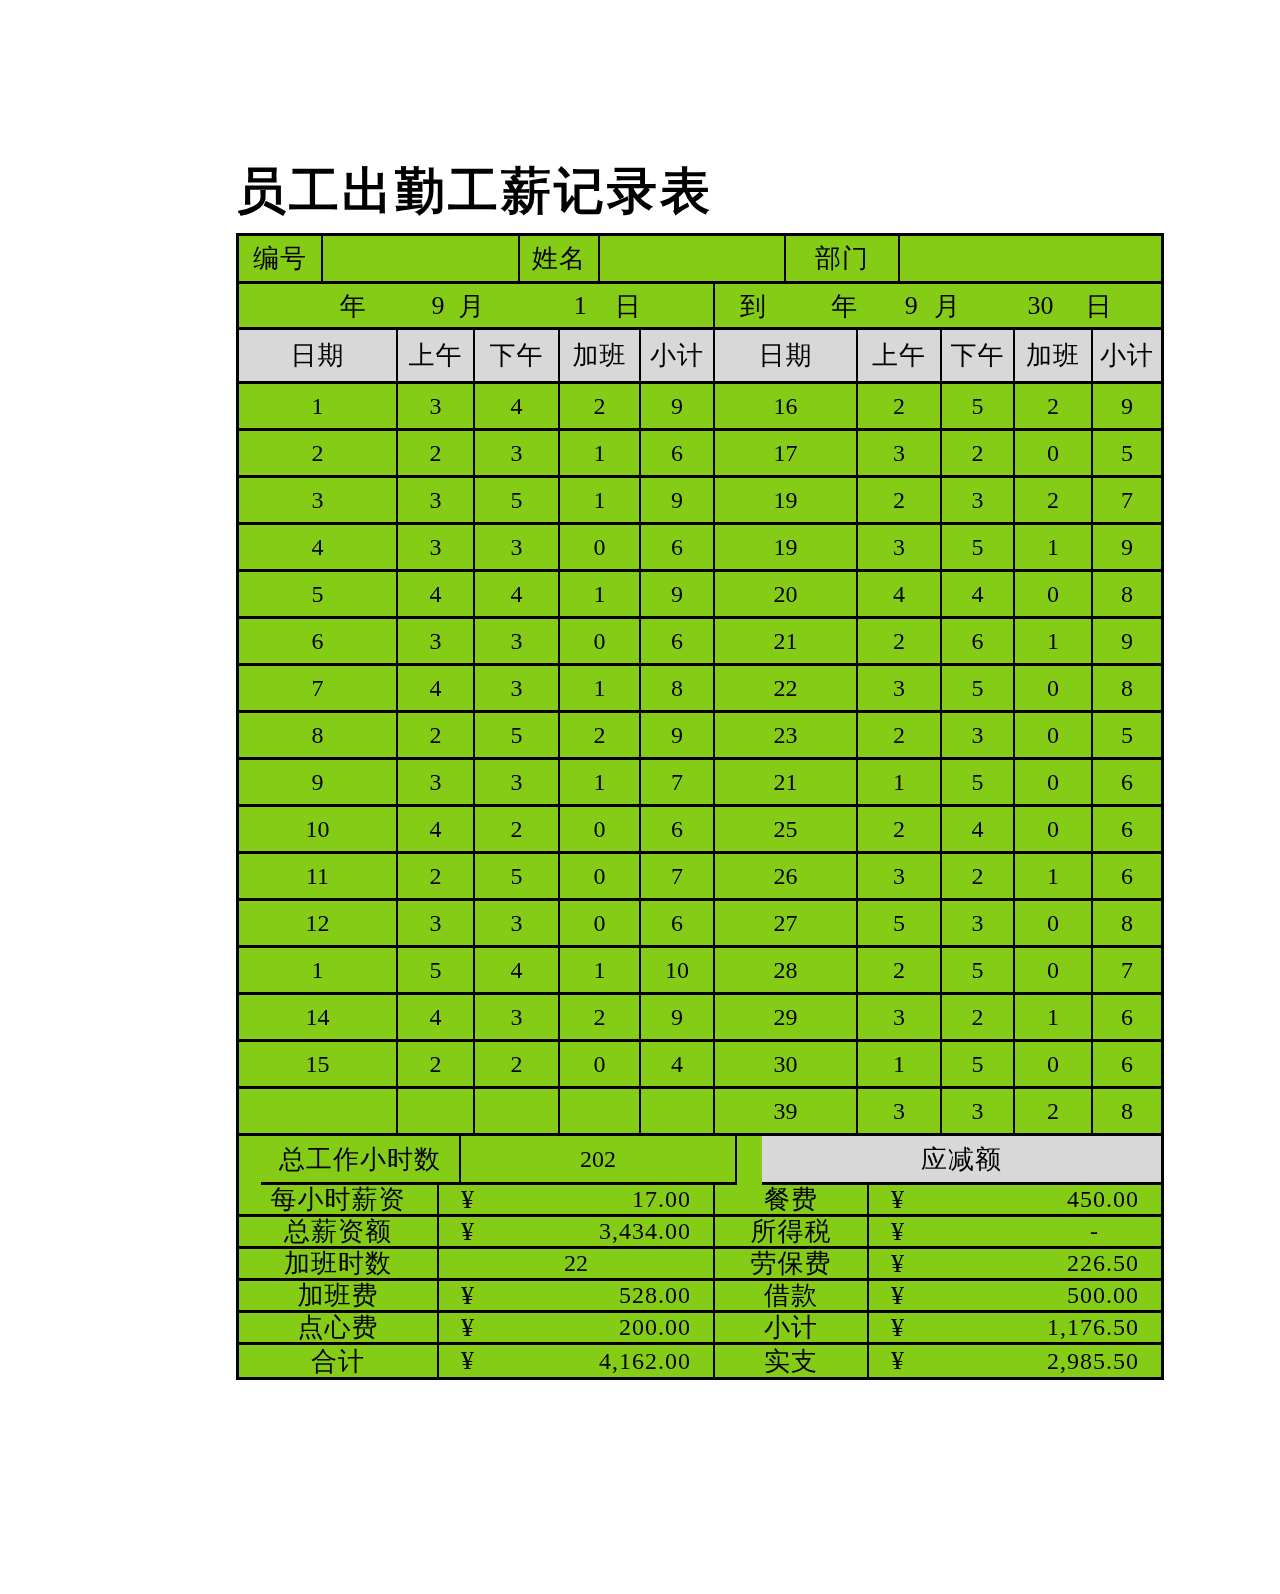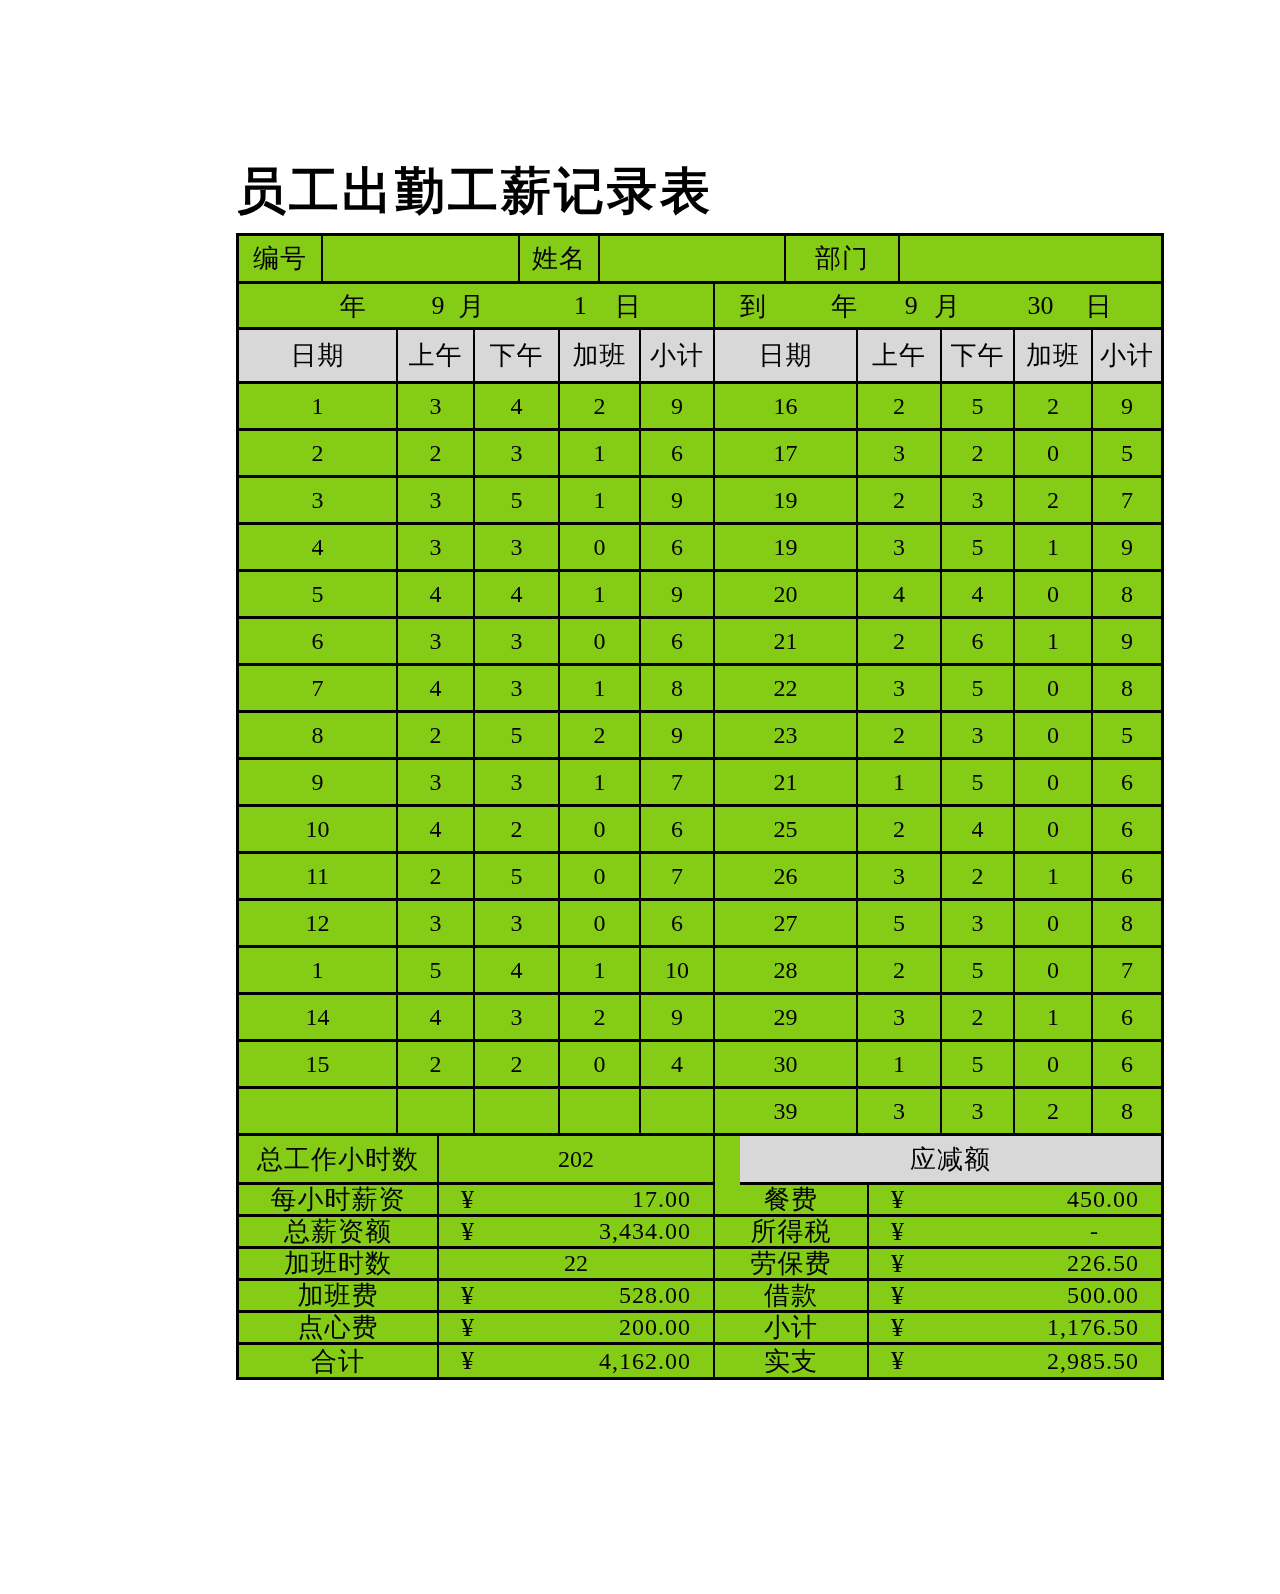--- a/index.html
+++ b/index.html
@@ -36,21 +36,21 @@
   .row .cell:last-child { border-right: none; }
 
   .info-row  { grid-template-columns: 84px 197px 80px 186px 114px 1fr; height: 48px; }
   .period-row{ grid-template-columns: 476px 1fr; height: 46px; }
   .att-head, .att-row {
     grid-template-columns: 159px 77px 85px 81px 74px 143px 84px 73px 78px 1fr;
   }
   .att-head  { height: 54px; }
   .att-head .cell { background: #d8d8d8; }
   .att-row   { height: 47px; }
-  .totals-row{ grid-template-columns: 200px 276px 1fr; height: 49px; }
+  .totals-row{ grid-template-columns: 200px 276px 1fr; height: 49px; padding-left: 22px; }
   .sum-row   { grid-template-columns: 200px 276px 154px 1fr; height: 32px; }
   #summary-body .sum-row:last-child .cell { border-bottom: none; }
 
   .cell.gray { background: #d8d8d8; margin-left: 25px; }
   .cell.num  { font-size: 24px; }
   .cell.zh   { font-size: 26px; letter-spacing: 1px; }
 
   .period-cell { position: relative; }
   .period-cell span {
     position: absolute; top: 50%;

